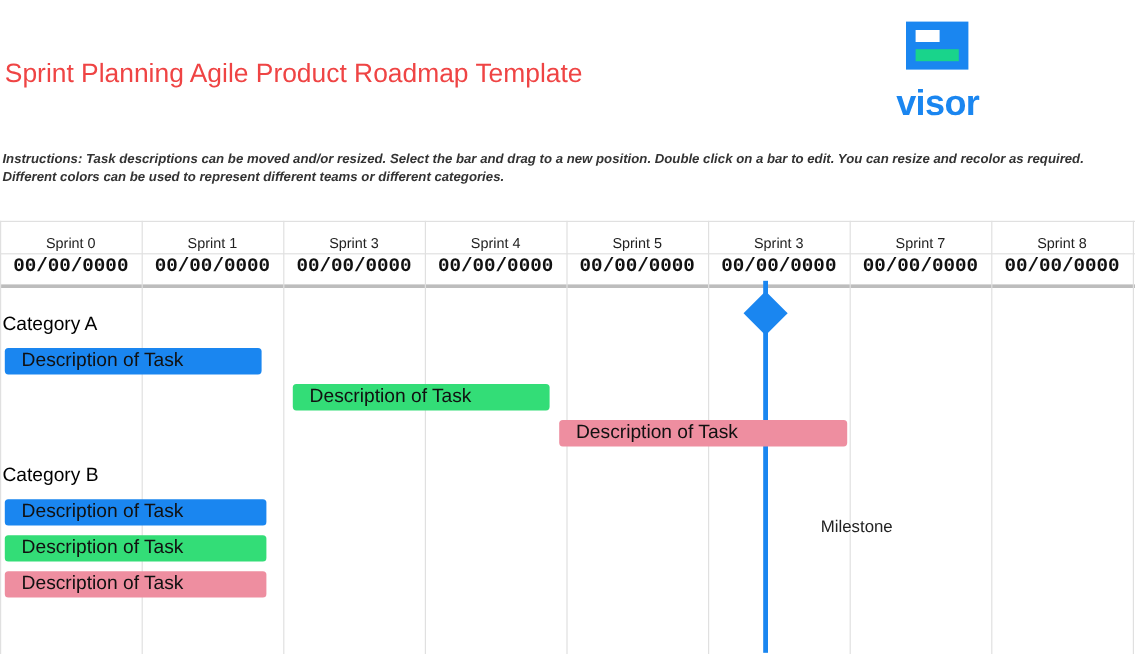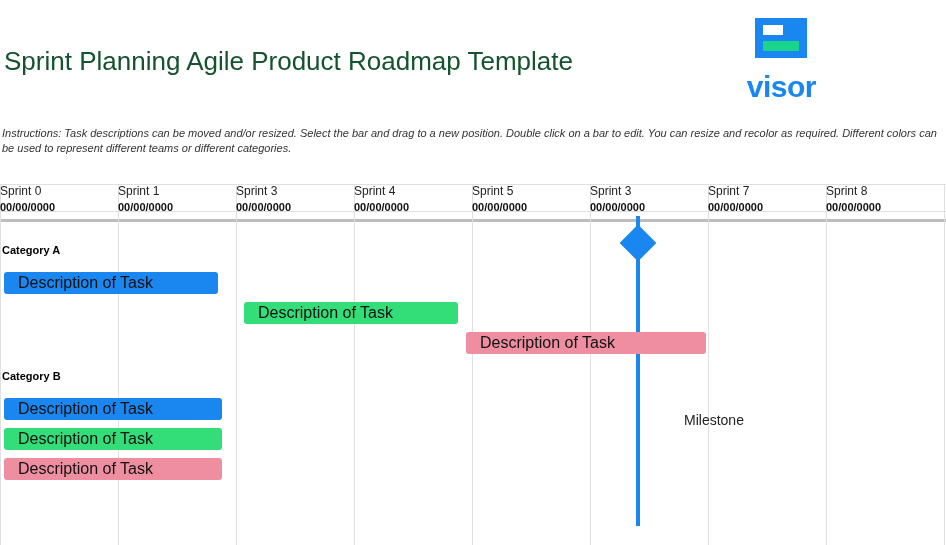--- a/index.html
+++ b/index.html
@@ -11,23 +11,23 @@
     overflow: hidden;
     position: relative;
   }
   .header-row {
     display: flex;
     align-items: center;
     justify-content: space-between;
     padding: 18px 0 0 4px;
   }
   .page-title {
-    font-size: 26px;
+    font-size: 22px;
     font-weight: 400;
-    color: #14532d;
+    color: #ef4444;
   }
   .logo-wrap {
     display: flex;
     align-items: center;
     gap: 12px;
     padding-right: 130px;
     flex-direction: column;
   }
   .logo-square {
     width: 52px;
@@ -54,20 +54,21 @@
     font-weight: 700;
     color: #1a86f0;
     letter-spacing: -0.5px;
   }
   .instructions {
     font-size: 11px;
     font-style: italic;
     color: #333;
     padding: 22px 6px 0 2px;
     line-height: 1.35;
+    font-weight: bold;
   }
   .grid-area {
     position: relative;
     margin-top: 28px;
   }
   .grid-bg {
     position: absolute;
     top: 0; left: 0;
     width: 946px;
     height: 400px;
@@ -93,38 +94,40 @@
     font-size: 13px;
   }
   .pv-label { font-weight: 700; }
   .sprint-row {
     display: flex;
     position: relative;
     margin-top: 6px;
   }
   .sprint-col {
     width: 118px;
+    text-align: center;
+    margin-top: 12px;
   }
   .sprint-name { font-size: 12px; color: #222; }
-  .sprint-date { font-size: 11px; font-weight: 700; color: #111; margin-top: 3px; }
+  .sprint-date { font-size: 16px; font-weight: 700; color: #111; margin-top: 3px; font-family: Liberation Mono, monospace; }
   .thick-line {
     height: 3px;
     background: #bdbdbd;
     width: 946px;
     margin-top: 6px;
   }
   .chart-body {
     position: relative;
     height: 300px;
   }
   .cat-label {
     position: absolute;
     left: 2px;
-    font-size: 11px;
-    font-weight: 700;
+    font-size: 16px;
+    font-weight: 400;
   }
   .task-bar {
     position: absolute;
     height: 22px;
     border-radius: 3px;
     font-size: 16px;
     color: #111;
     display: flex;
     align-items: center;
     padding-left: 14px;

